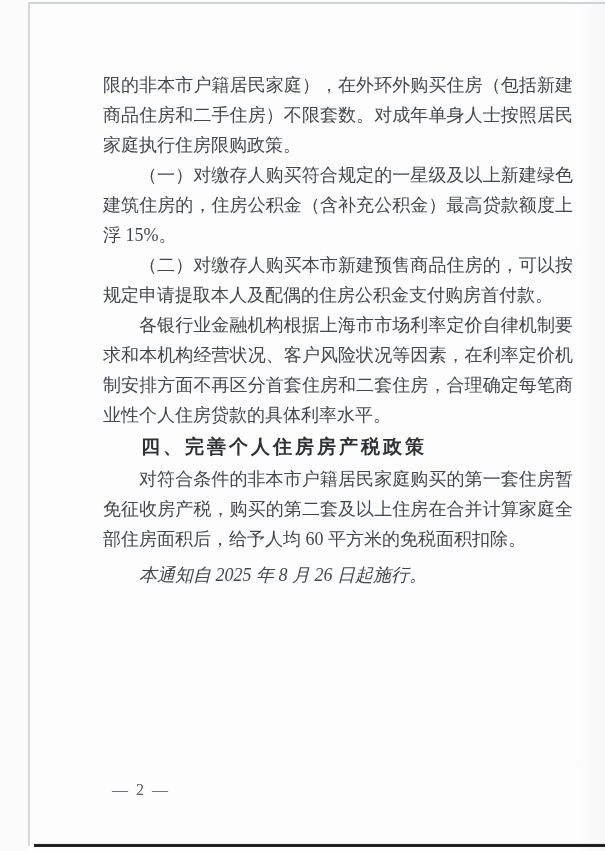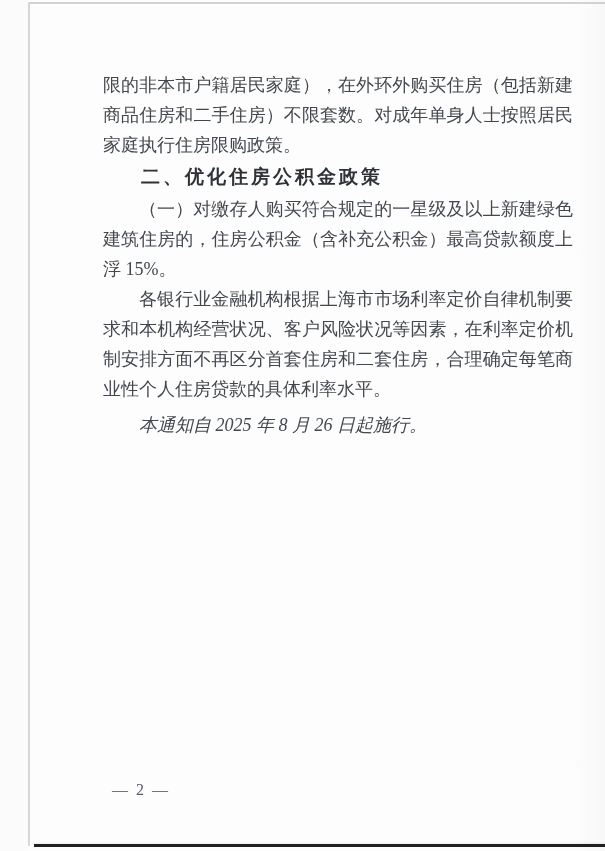--- a/index.html
+++ b/index.html
@@ -89,20 +89,22 @@
 <body>
 
 <div class="scan">
   <div class="edge-top"></div>
   <div class="edge-left"></div>
   <div class="edge-right"></div>
   <div class="edge-bottom"></div>
 
   <div class="text-block">
       <div class="para">限的非本市户籍居民家庭），在外环外购买住房（包括新建商品住房和二手住房）不限套数。对成年单身人士按照居民家庭执行住房限购政策。</div>
-      <div class="heading">二、优化住房公积金政策</div>
       <div class="para indent">（一）对缴存人购买符合规定的一星级及以上新建绿色建筑住房的，住房公积金（含补充公积金）最高贷款额度上浮 15%。</div>
+      <div class="para indent">（二）对缴存人购买本市新建预售商品住房的，可以按规定申请提取本人及配偶的住房公积金支付购房首付款。</div>
       <div class="para indent">各银行业金融机构根据上海市市场利率定价自律机制要求和本机构经营状况、客户风险状况等因素，在利率定价机制安排方面不再区分首套住房和二套住房，合理确定每笔商业性个人住房贷款的具体利率水平。</div>
+      <div class="heading">四、完善个人住房房产税政策</div>
+      <div class="para indent">对符合条件的非本市户籍居民家庭购买的第一套住房暂免征收房产税，购买的第二套及以上住房在合并计算家庭全部住房面积后，给予人均 60 平方米的免税面积扣除。</div>
       <div class="para indent">本通知自 2025 年 8 月 26 日起施行。</div>
     </div>
 
   <div class="footer-page-number">— 2 —</div>
 </div>
 
 </body></html>

